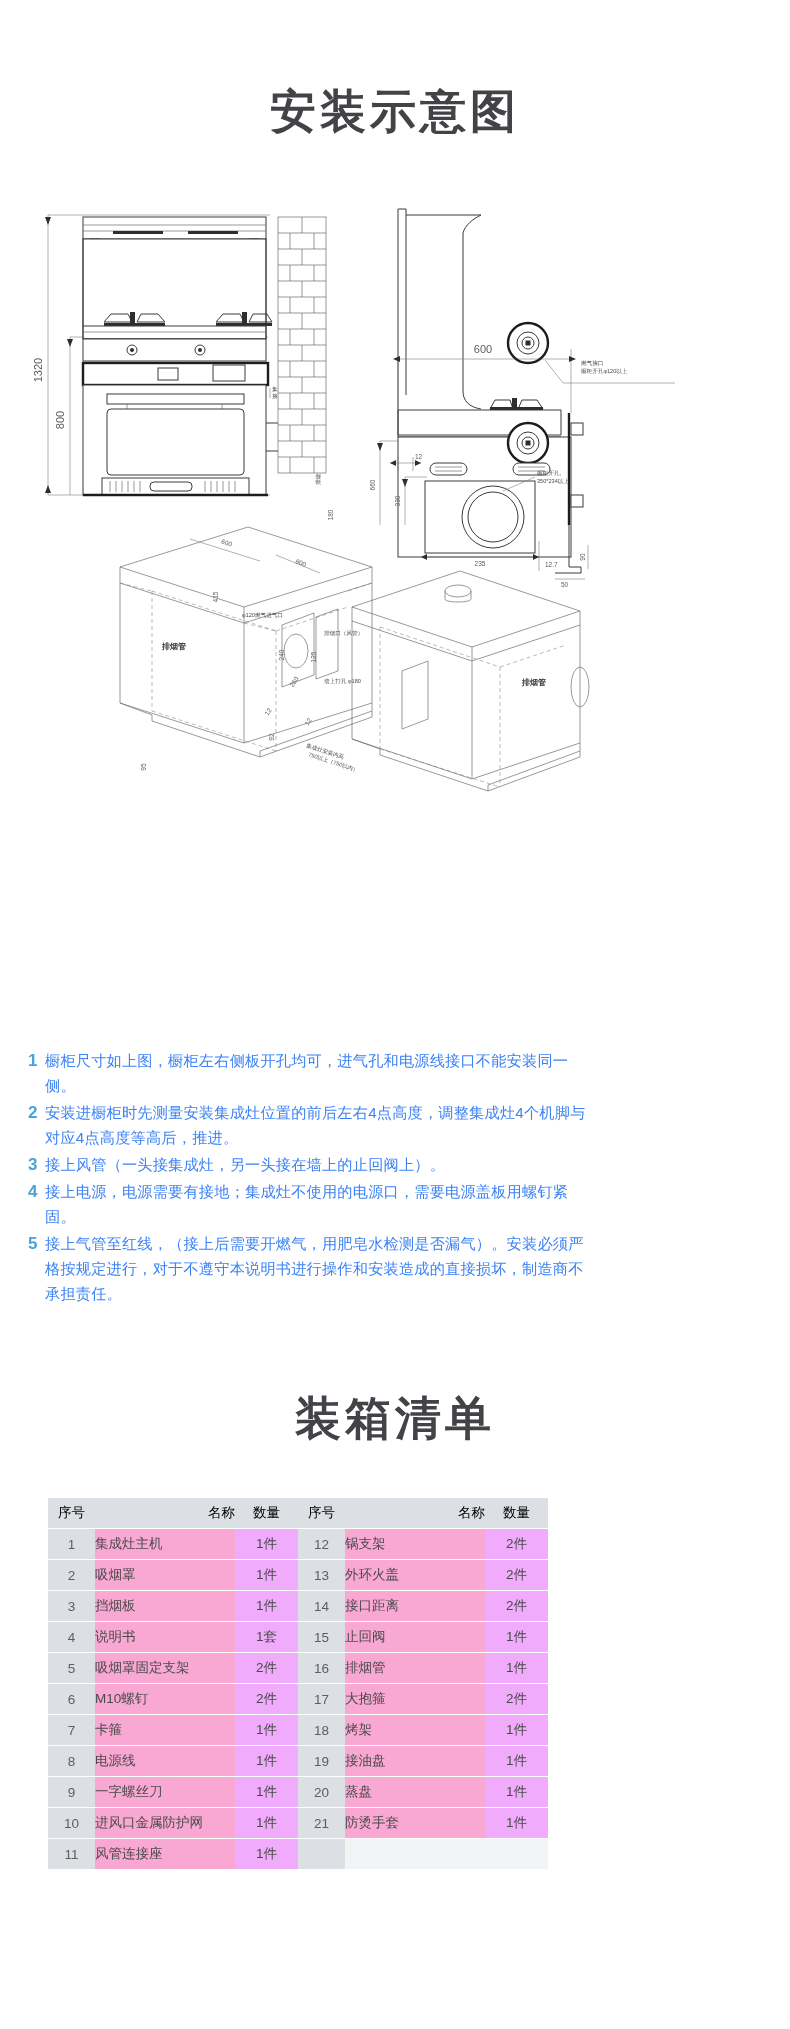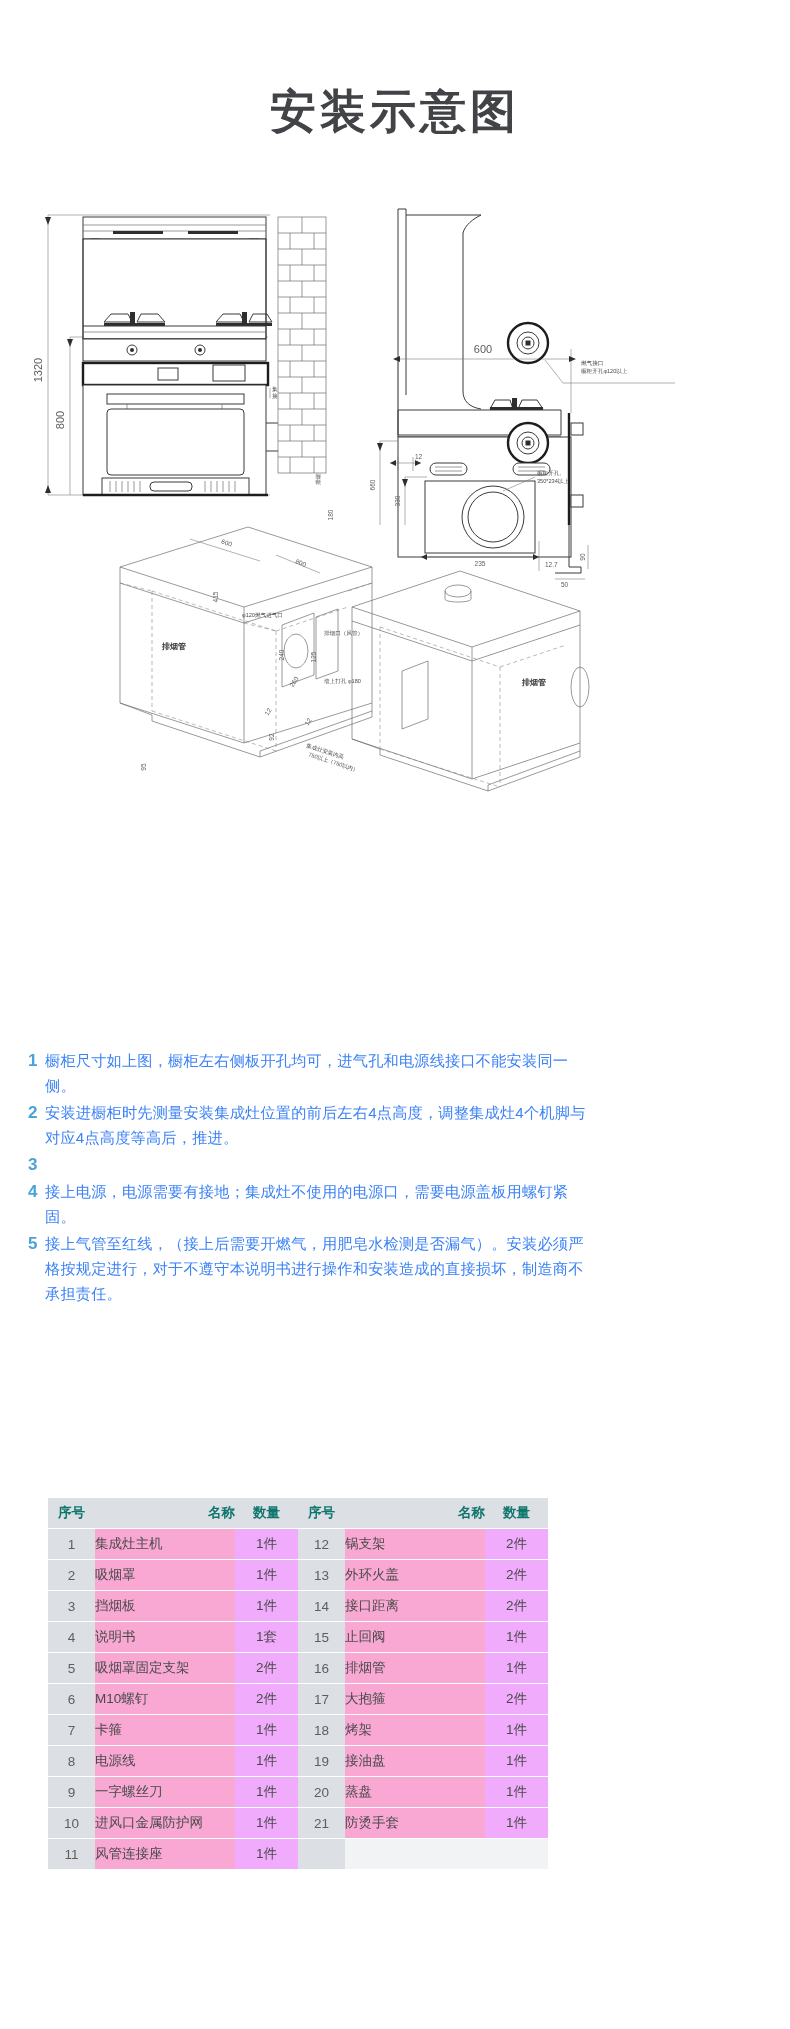--- a/index.html
+++ b/index.html
@@ -58,21 +58,21 @@
   table.packing { border-collapse:collapse; width:500px; font-size:13.5px; }
   table.packing th, table.packing td {
     border-top:1px solid #ffffff;
     border-bottom:1px solid #ffffff;
     padding:0; height:31px; vertical-align:middle;
     color:#4a4a4a; font-weight:normal;
   }
   th.h-idx, td.c-idx { background:#dcdfe3; width:47px; text-align:center; }
   th.h-name, td.c-name { background:#f9a8d4; width:140px; text-align:left; padding-left:18px; }
   th.h-qty, td.c-qty  { background:#f0abfc; width:63px; text-align:center; }
-  table.packing thead th { background:#dcdfe3; font-weight:bold; color:#0f766e; }
+  table.packing thead th { background:#dcdfe3; font-weight:normal; color:#000000; }
   table.packing thead th.h-name { padding-left:18px; text-align:right; }
   tbody td.c-idx { color:#5e5e5e; }
   td.empty { background:#f2f3f5; }
   td.empty.c-idx { background:#dcdfe3; }
 </style>
 </head>
 <body>
 
 <div class="page">
 
@@ -383,31 +383,33 @@
     <div class="step">
       <div class="step-num">1</div>
       <div class="step-body">橱柜尺寸如上图，橱柜左右侧板开孔均可，进气孔和电源线接口不能安装同一侧。</div>
     </div>
     <div class="step">
       <div class="step-num">2</div>
       <div class="step-body">安装进橱柜时先测量安装集成灶位置的前后左右4点高度，调整集成灶4个机脚与对应4点高度等高后，推进。</div>
     </div>
     <div class="step">
       <div class="step-num">3</div>
+      <div class="step-body">接上风管（一头接集成灶，另一头接在墙上的止回阀上）。</div>
     </div>
     <div class="step">
       <div class="step-num">4</div>
       <div class="step-body">接上电源，电源需要有接地；集成灶不使用的电源口，需要电源盖板用螺钉紧固。</div>
     </div>
     <div class="step">
       <div class="step-num">5</div>
       <div class="step-body">接上气管至红线，（接上后需要开燃气，用肥皂水检测是否漏气）。安装必须严格按规定进行，对于不遵守本说明书进行操作和安装造成的直接损坏，制造商不承担责任。</div>
     </div>
   </div>
 
+  <div id="title-packing" class="section-title">装箱清单</div>
 
   <div class="tablewrap">
     <table class="packing">
       <thead>
         <tr>
           <th class="h-idx">序号</th>
           <th class="h-name">名称</th>
           <th class="h-qty">数量</th>
           <th class="h-idx">序号</th>
           <th class="h-name">名称</th>

